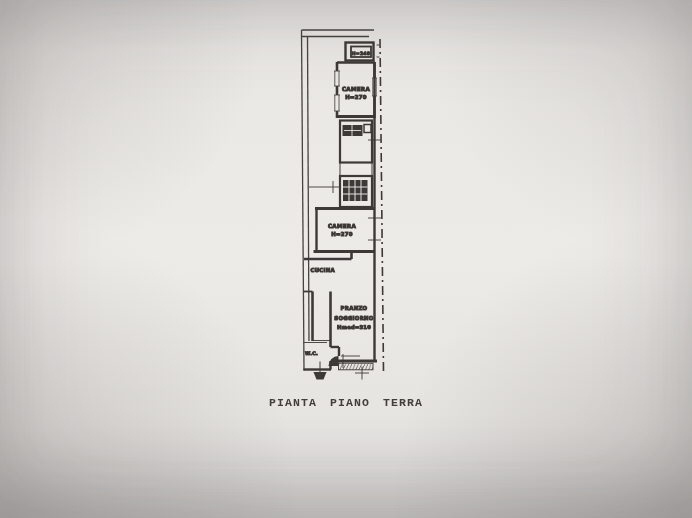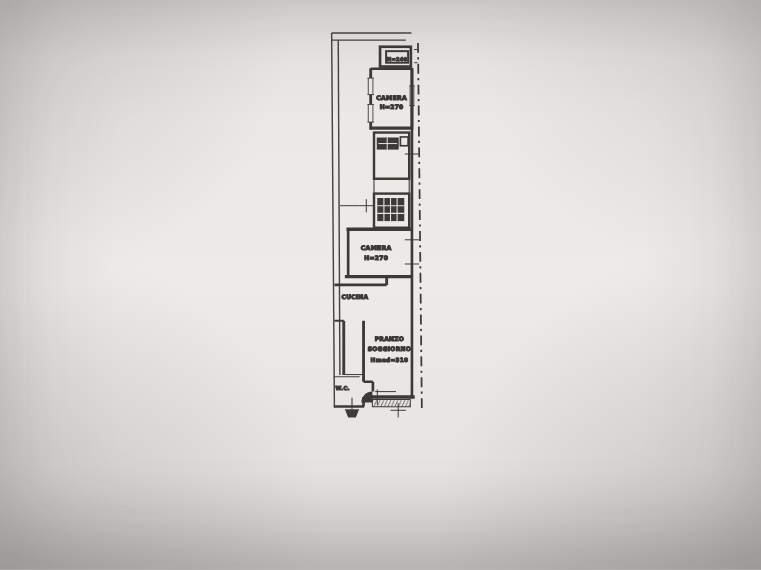--- a/index.html
+++ b/index.html
@@ -147,13 +147,14 @@
         <path d="M309,187 H327"></path>
         <path d="M327,187 H339 M333,181 V193"></path>
         <path d="M368,218 H381"></path>
         <path d="M368,240 H381 M374.5,234 V246"></path>
         <path d="M336,361 H350 M343,354 V368"></path>
         <path d="M355,373 H369 M362,366.5 V379.5"></path>
       </g>
     </svg>
   </div>
 
+  <div class="plan-title">PIANTA PIANO TERRA</div>
 </div>
 
 </body></html>

